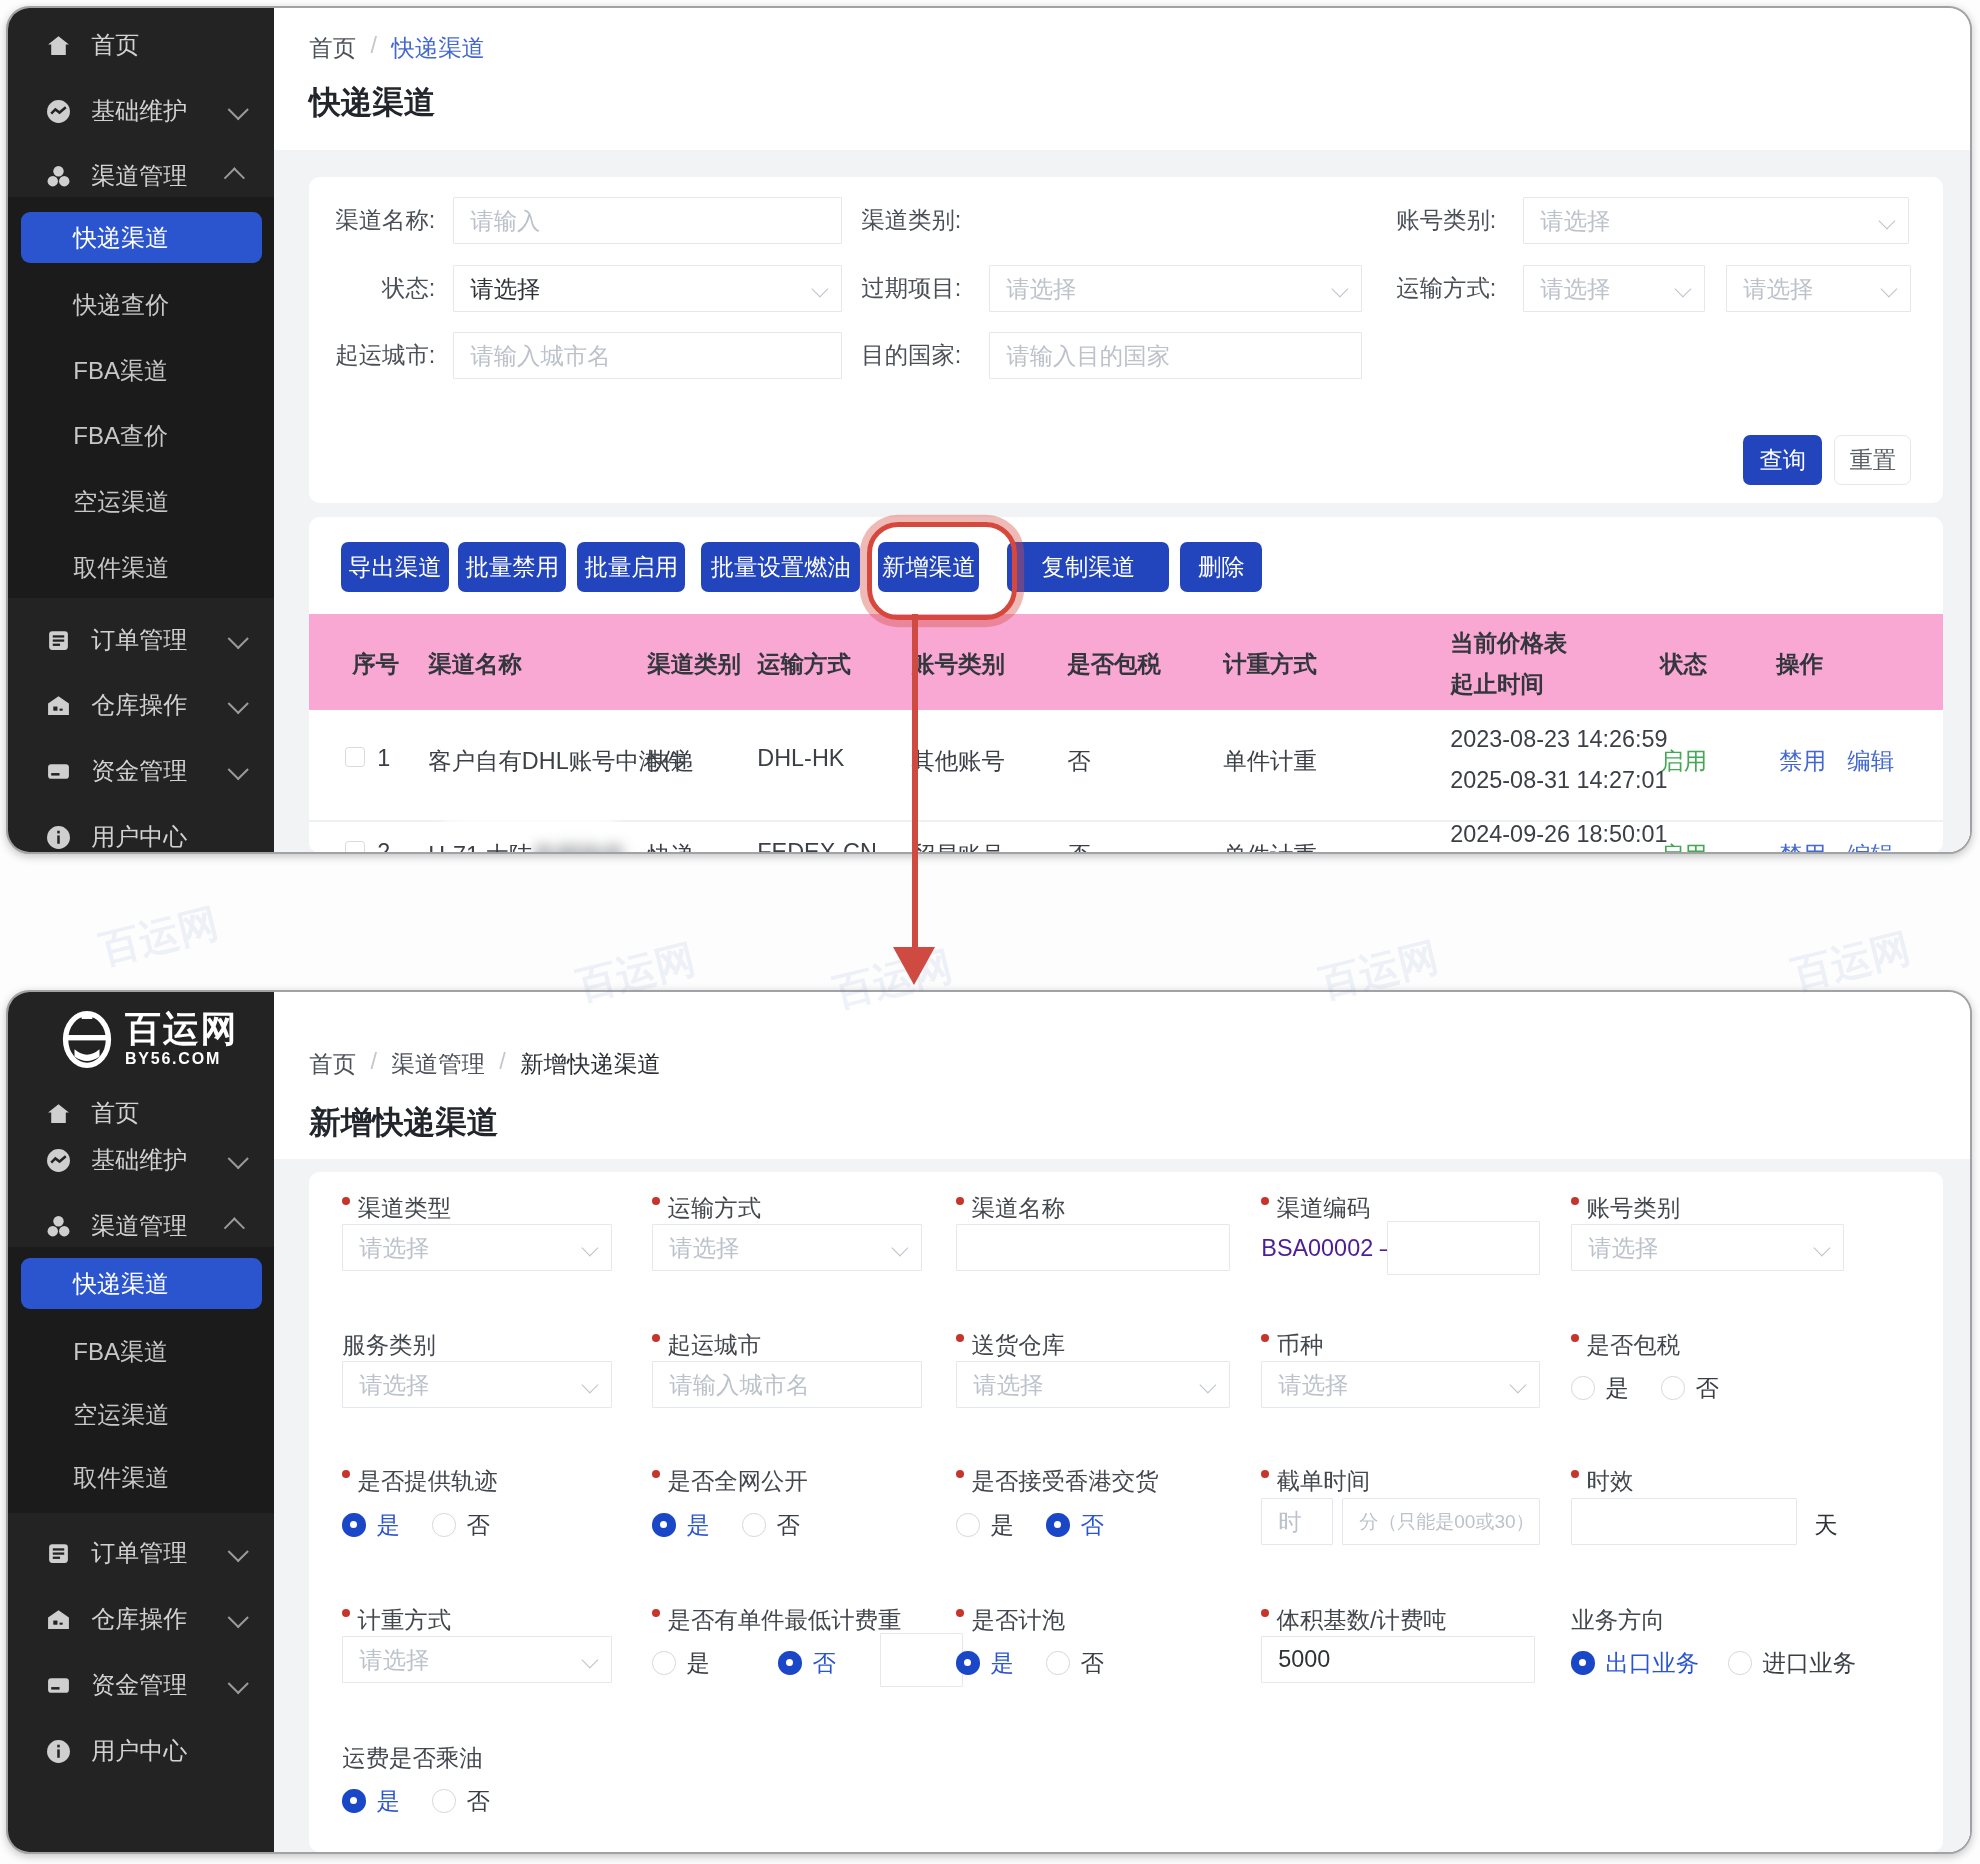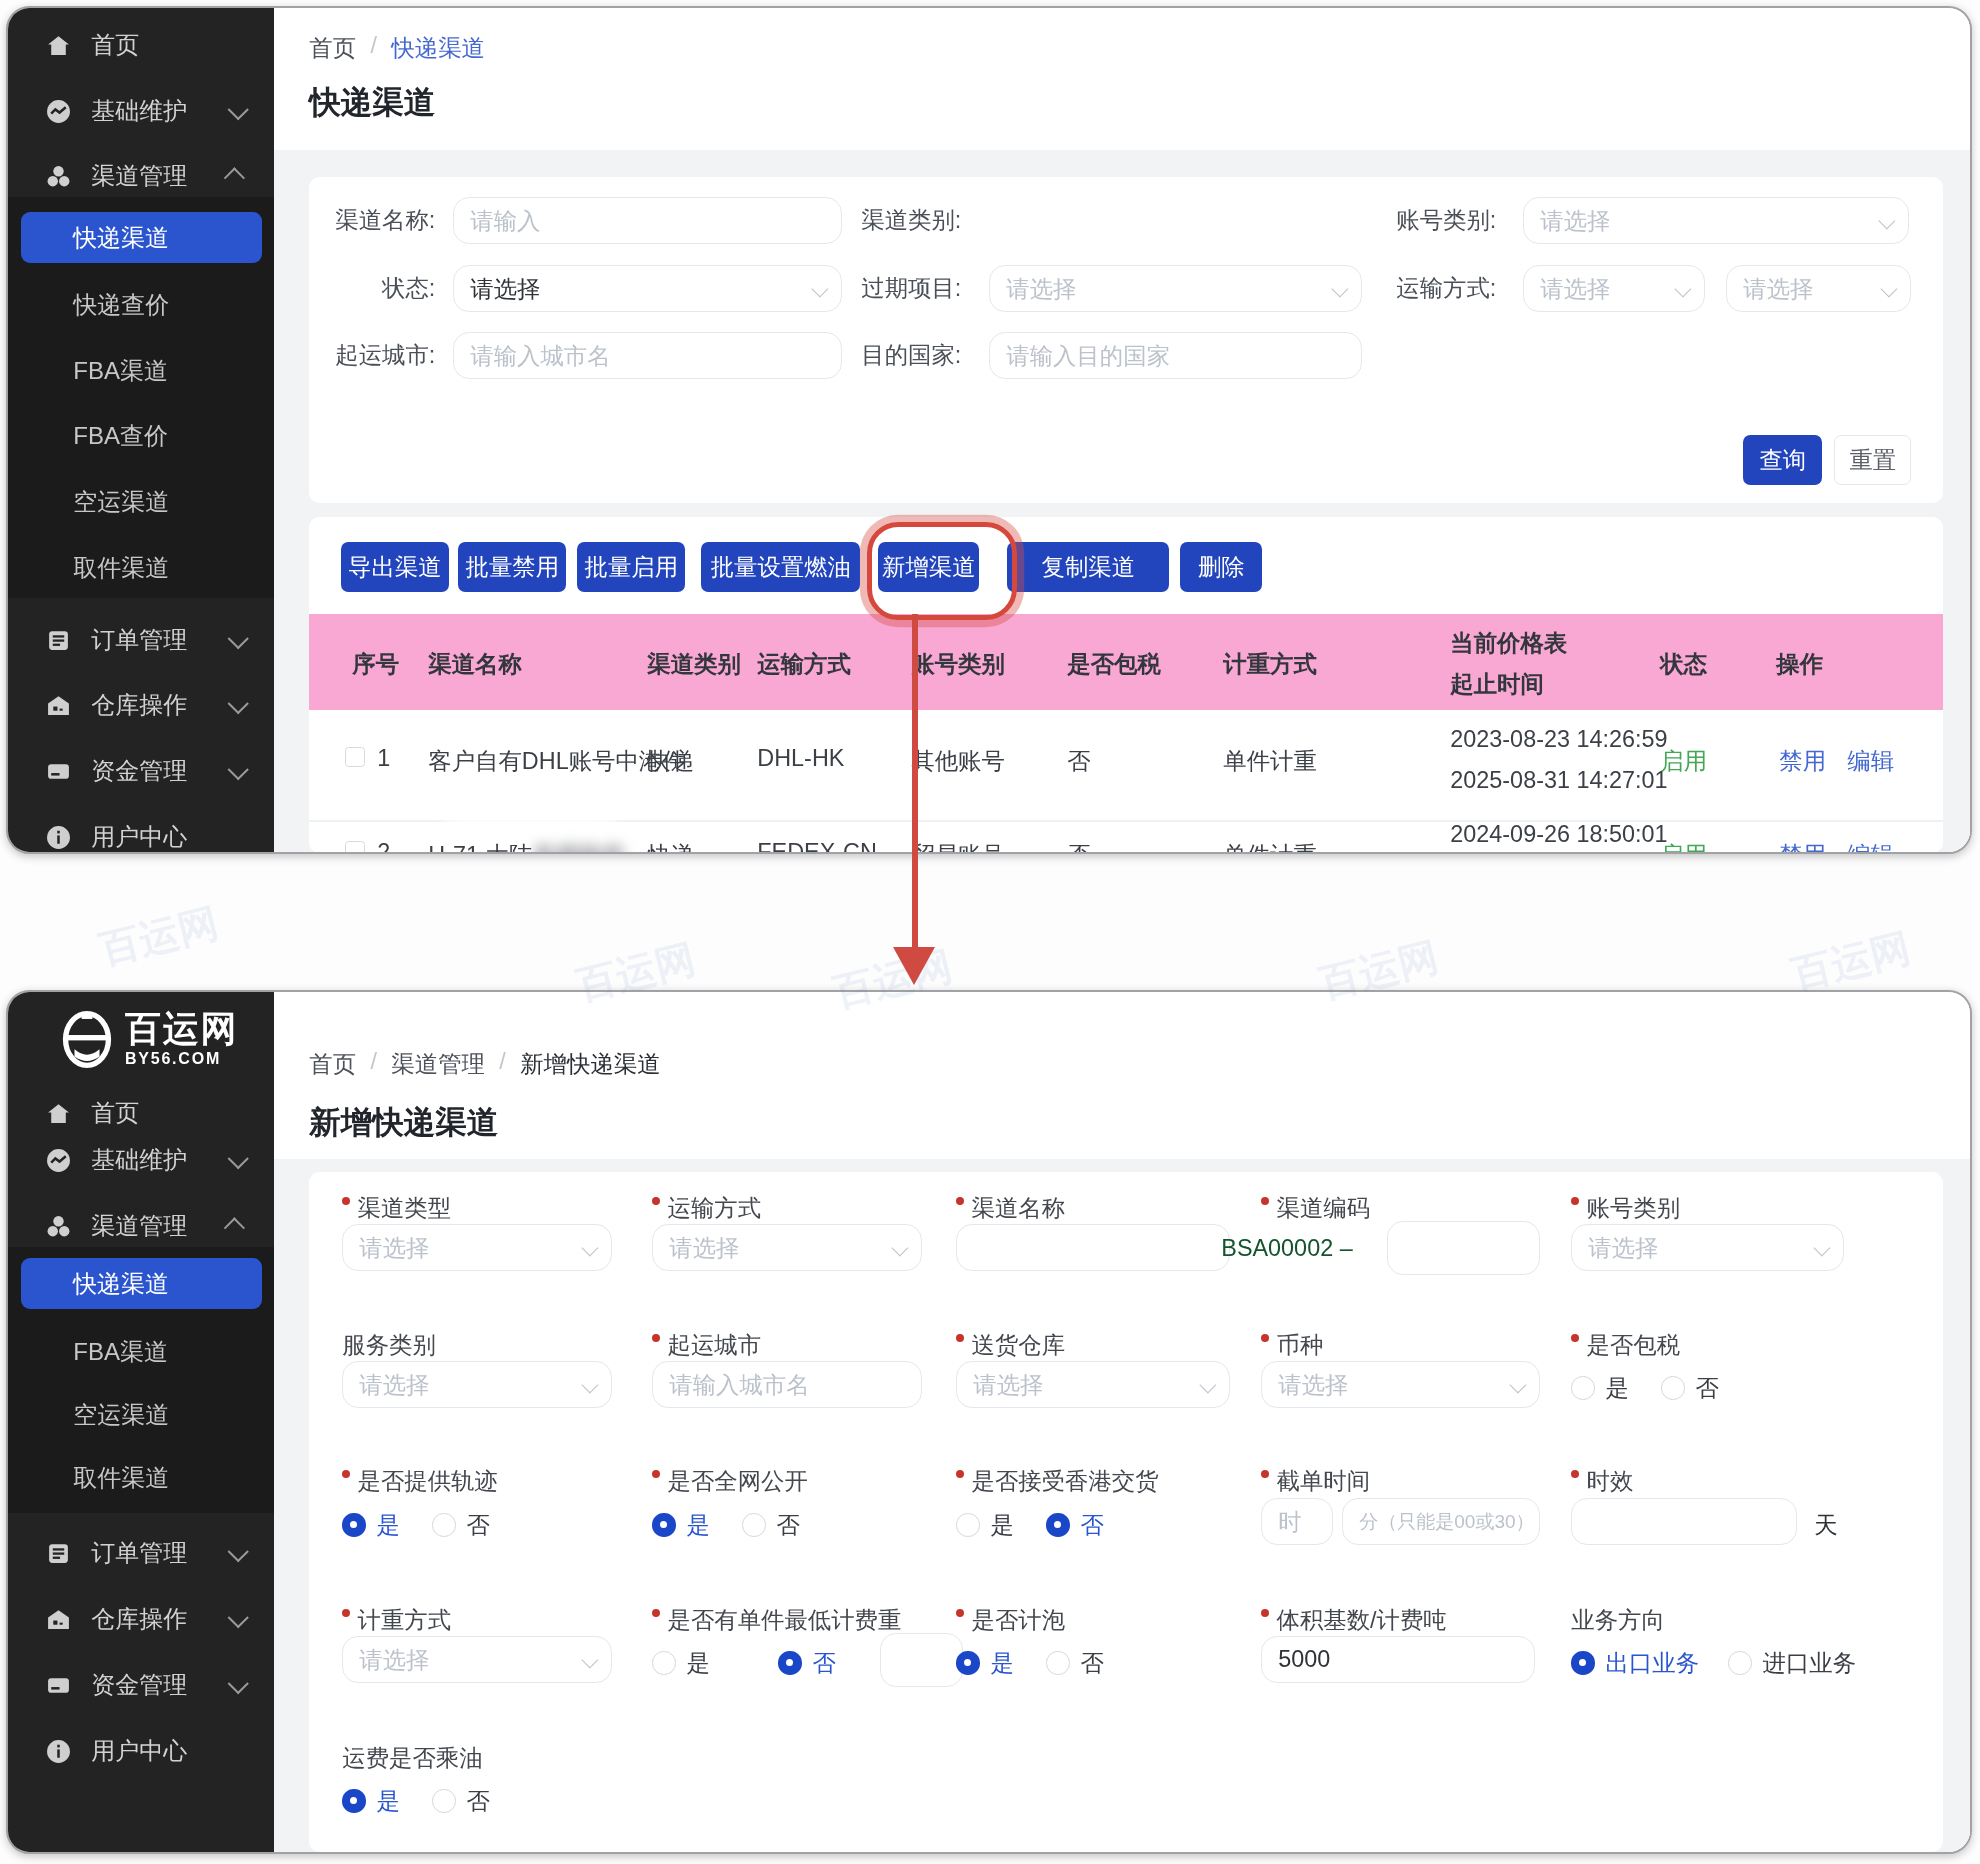--- a/index.html
+++ b/index.html
@@ -21,21 +21,21 @@
   .main{position:absolute;left:266px;top:0;right:0;bottom:0;background:#fff}
   .graybg{position:absolute;left:0;right:0;bottom:0;background:#f2f3f5}
   .crumb{position:absolute;display:flex;gap:14.4px;font-size:23.4px;color:#4d525a}
   .crumb .sep{color:#c3c7cd}
   .crumb .lnk{color:#4468d0}
   .crumb .cur{color:#2b2f36}
   .ptitle{position:absolute;font-size:31.5px;font-weight:bold;color:#22262c}
   .panel{position:absolute;background:#fff;border-radius:10.8px}
   
   .flab{position:absolute;text-align:right;font-size:23.4px;color:#4b5058;line-height:47px;white-space:nowrap}
-  .fb{position:absolute;height:47px;background:#fff;border:1.8px solid #e4e7ec;border-radius:16px;box-sizing:border-box;display:flex;align-items:center;padding:0 16px;font-size:23.4px;white-space:nowrap;overflow:hidden}
+  .fb{position:absolute;height:47px;background:#fff;border:1.8px solid #e4e7ec;border-radius:1px;box-sizing:border-box;display:flex;align-items:center;padding:0 16px;font-size:23.4px;white-space:nowrap;overflow:hidden}
   .schev{margin-left:auto;width:10.8px;height:10.8px;border-right:1.8px solid #bcc2cb;border-bottom:1.8px solid #bcc2cb;transform:rotate(45deg);flex:none}
   .phc{color:#bcc2cb}
   .vc{color:#2f3338}
   .pbtn{position:absolute;height:50px;background:#2244bd;color:#fff;border-radius:7.2px;display:flex;align-items:center;justify-content:center;font-size:23.4px;cursor:pointer;white-space:nowrap}
   .sbtn{position:absolute;height:50px;background:#fff;border:1.8px solid #e4e7ec;color:#5a5f66;border-radius:7.2px;display:flex;align-items:center;justify-content:center;font-size:23.4px;box-sizing:border-box;cursor:pointer}
   
   .thead{position:absolute;left:0;right:0;background:#f9a8d4}
   .th{position:absolute;font-size:23.4px;color:#33373d;white-space:nowrap;font-weight:bold}
   .td{position:absolute;font-size:23.4px;color:#3b3f46;white-space:nowrap}
   .link{color:#4468d0;cursor:pointer}
@@ -409,21 +409,21 @@
           <span class="phc">请选择</span>
           <span class="schev"></span>
         </div>
       <div class="fl2 req" style="left:647px;top:20px">
           <span>渠道名称</span>
         </div>
       <div class="fb" style="left:647px;top:52px;width:274px"></div>
       <div class="fl2 req" style="left:952px;top:20px">
           <span>渠道编码</span>
         </div>
-      <div class="fl2" style="left:912px;top:63px;color:#14532d"><span>BSA00002</span>&nbsp;<span>–</span></div>
+      <div class="fl2" style="left:952px;top:63px;color:#4c1d95"><span>BSA00002</span>&nbsp;<span>–</span></div>
       <div class="fb" style="left:1078px;top:49px;width:153px;height:54px"></div>
       <div class="fl2 req" style="left:1262px;top:20px">
           <span>账号类别</span>
         </div>
       <div class="fb" style="left:1262px;top:52px;width:273px">
           <span class="phc">请选择</span>
           <span class="schev"></span>
         </div>
 
       <div class="fl2" style="left:33px;top:157px">

